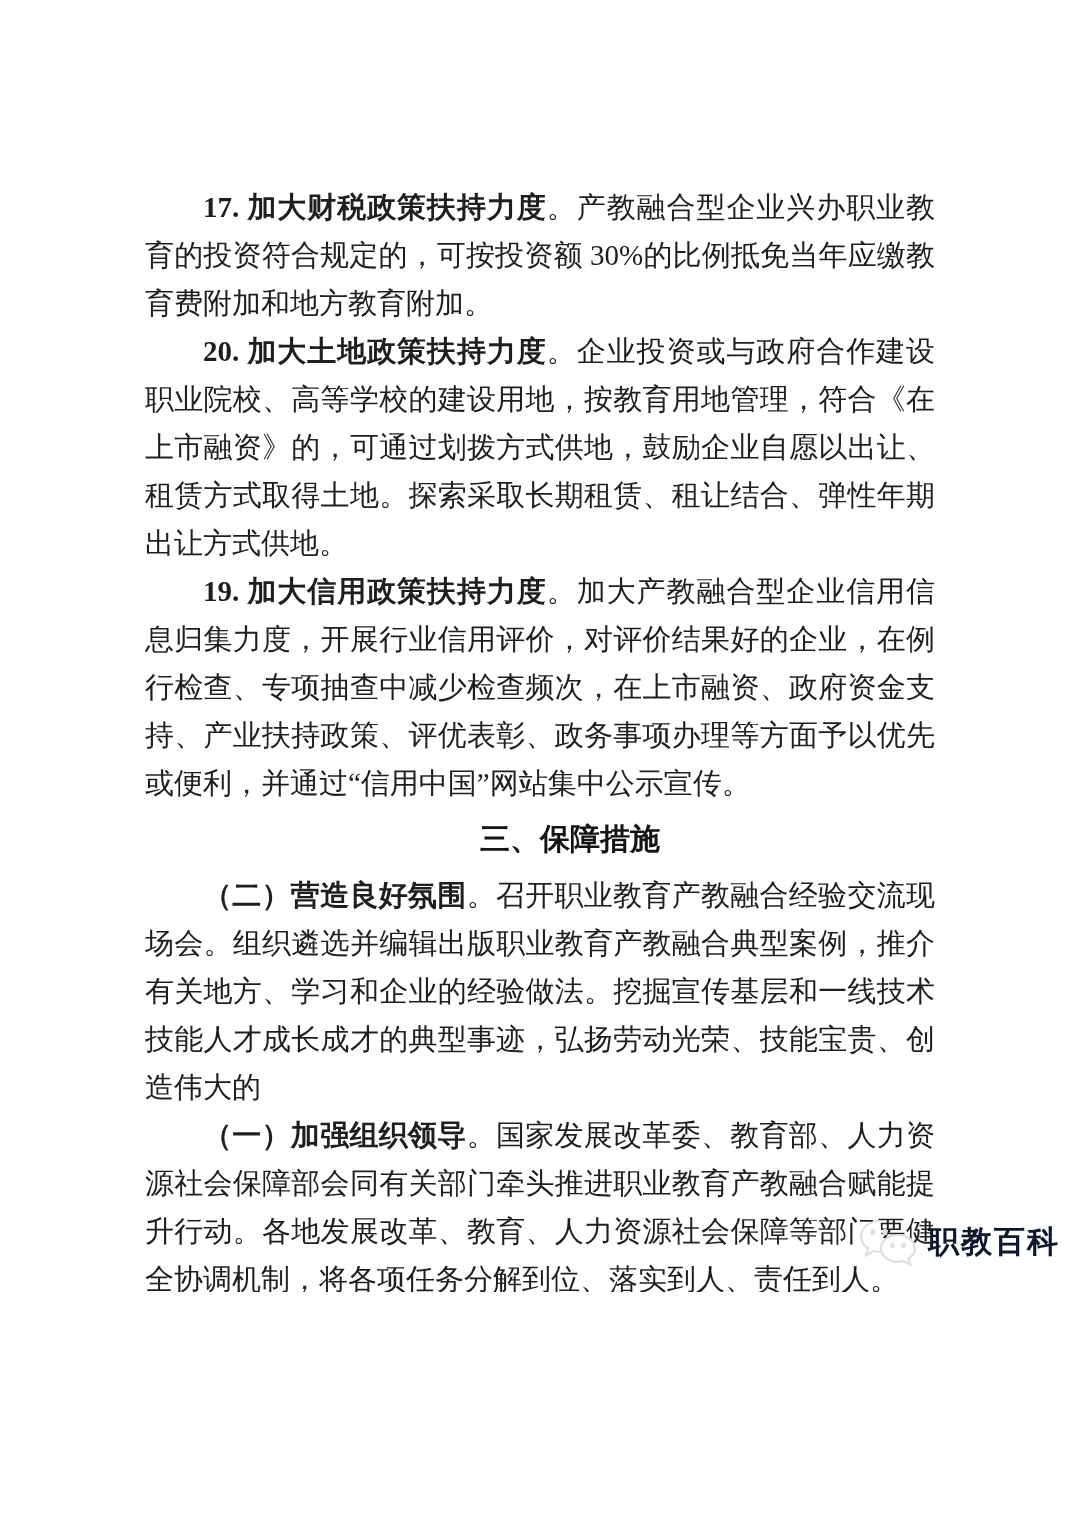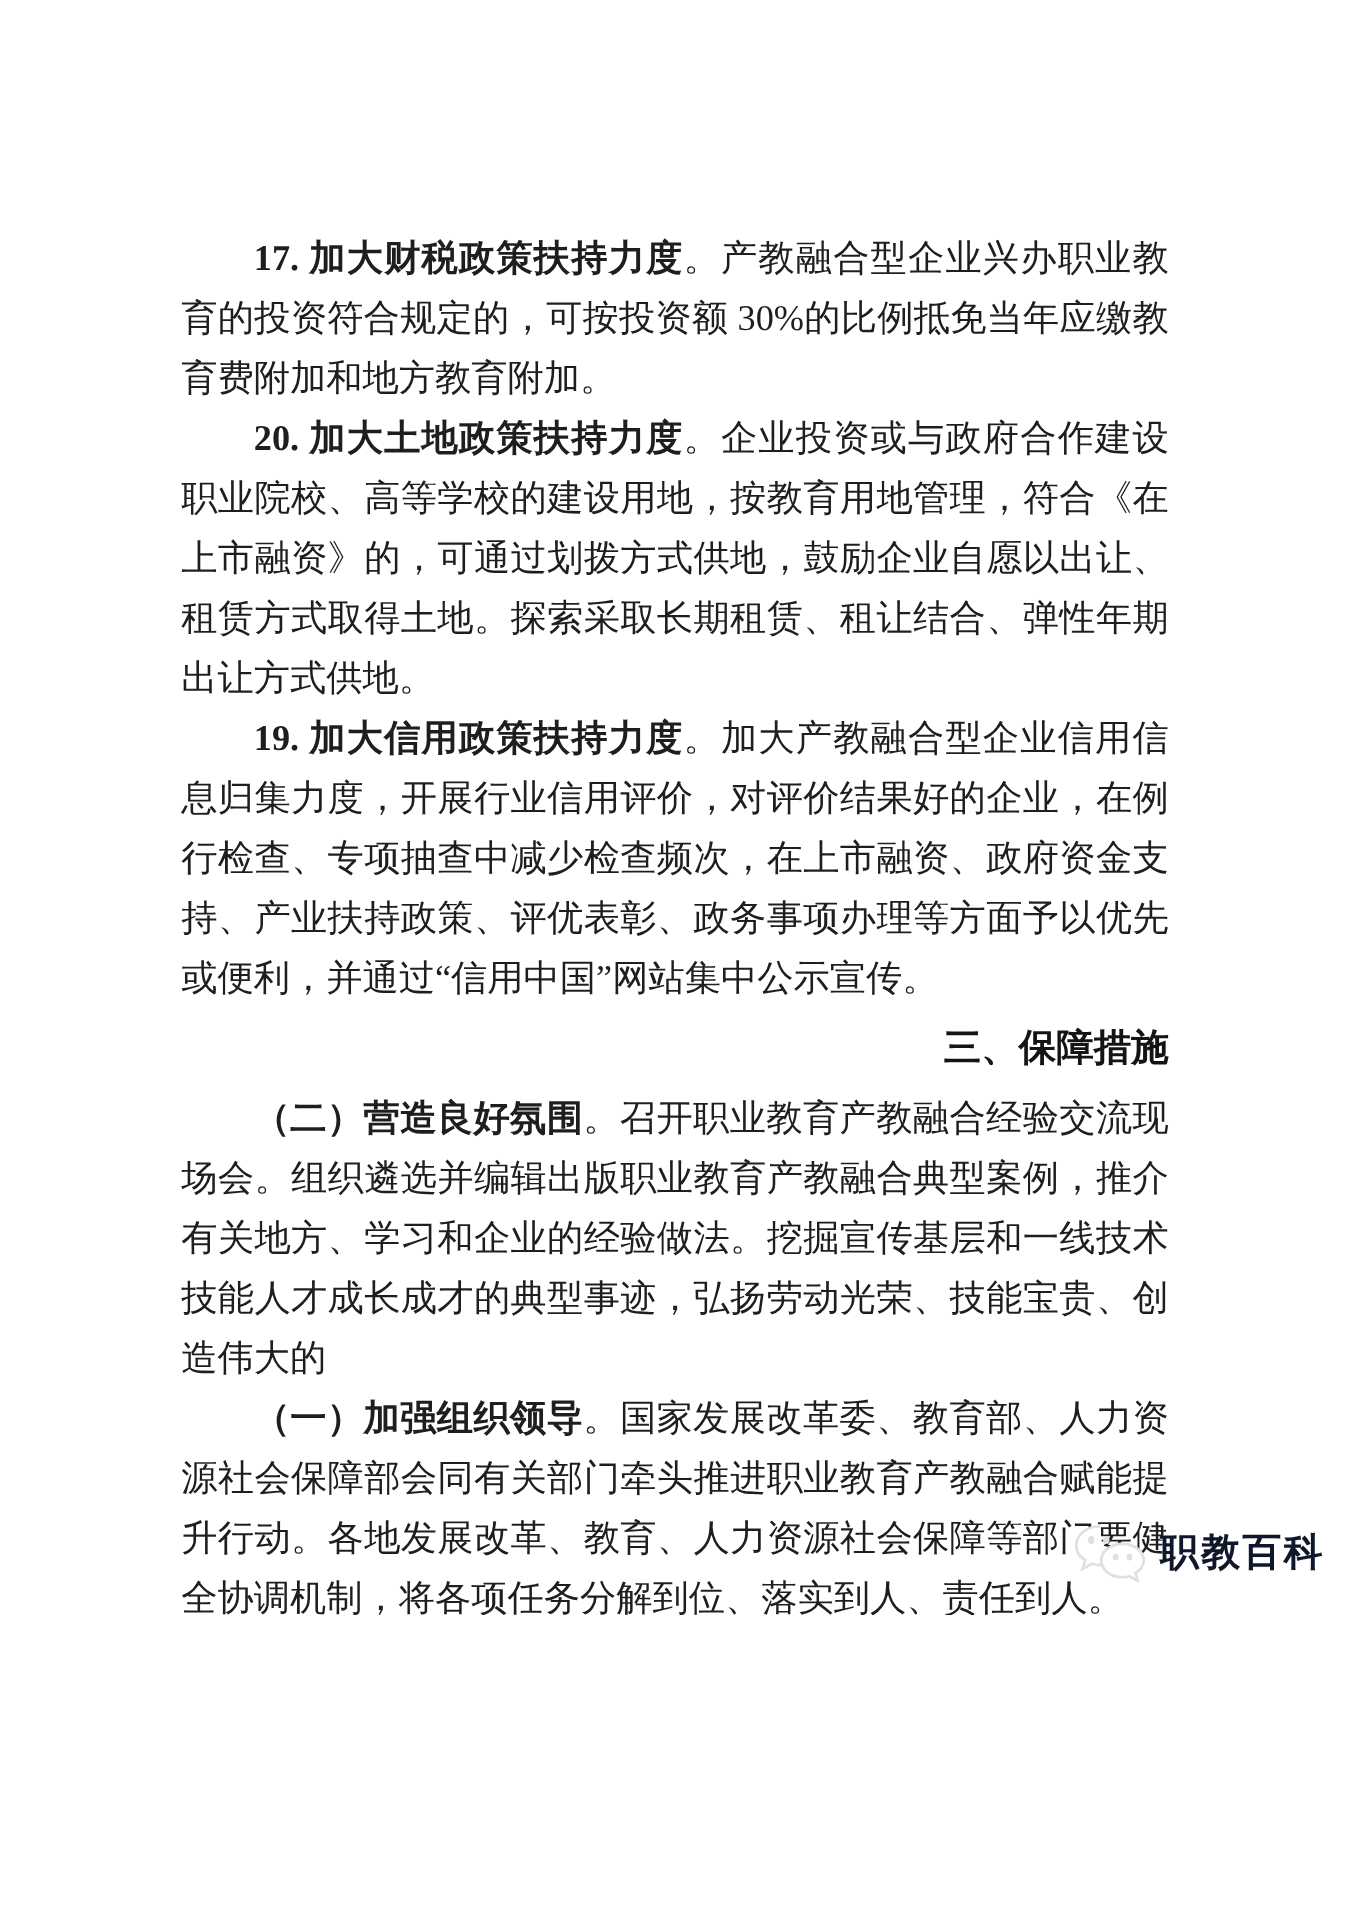--- a/index.html
+++ b/index.html
@@ -34,21 +34,21 @@
     font-weight: bold;
   }
   .section-heading {
     margin: 8px 0;
     text-indent: 2em;
     font-family: "Liberation Sans", "DejaVu Sans", sans-serif;
     font-size: 30px;
     font-weight: bold;
     line-height: 48px;
     color: #141414;
-    text-align: right;
+    text-align: center;
   }
   .watermark {
     position: absolute;
     right: 20px;
     bottom: 26px;
     display: flex;
     align-items: center;
     gap: 6px;
     color: #0f172a;
     font-family: "Liberation Sans", "DejaVu Sans", sans-serif;

